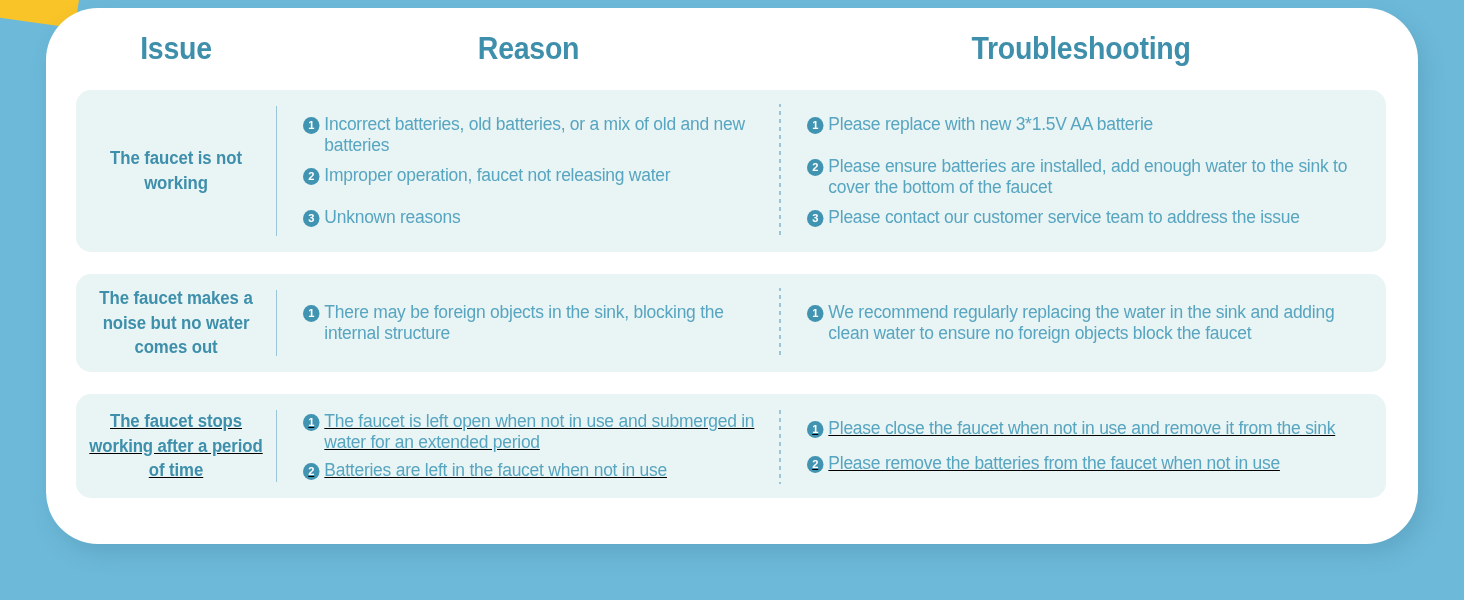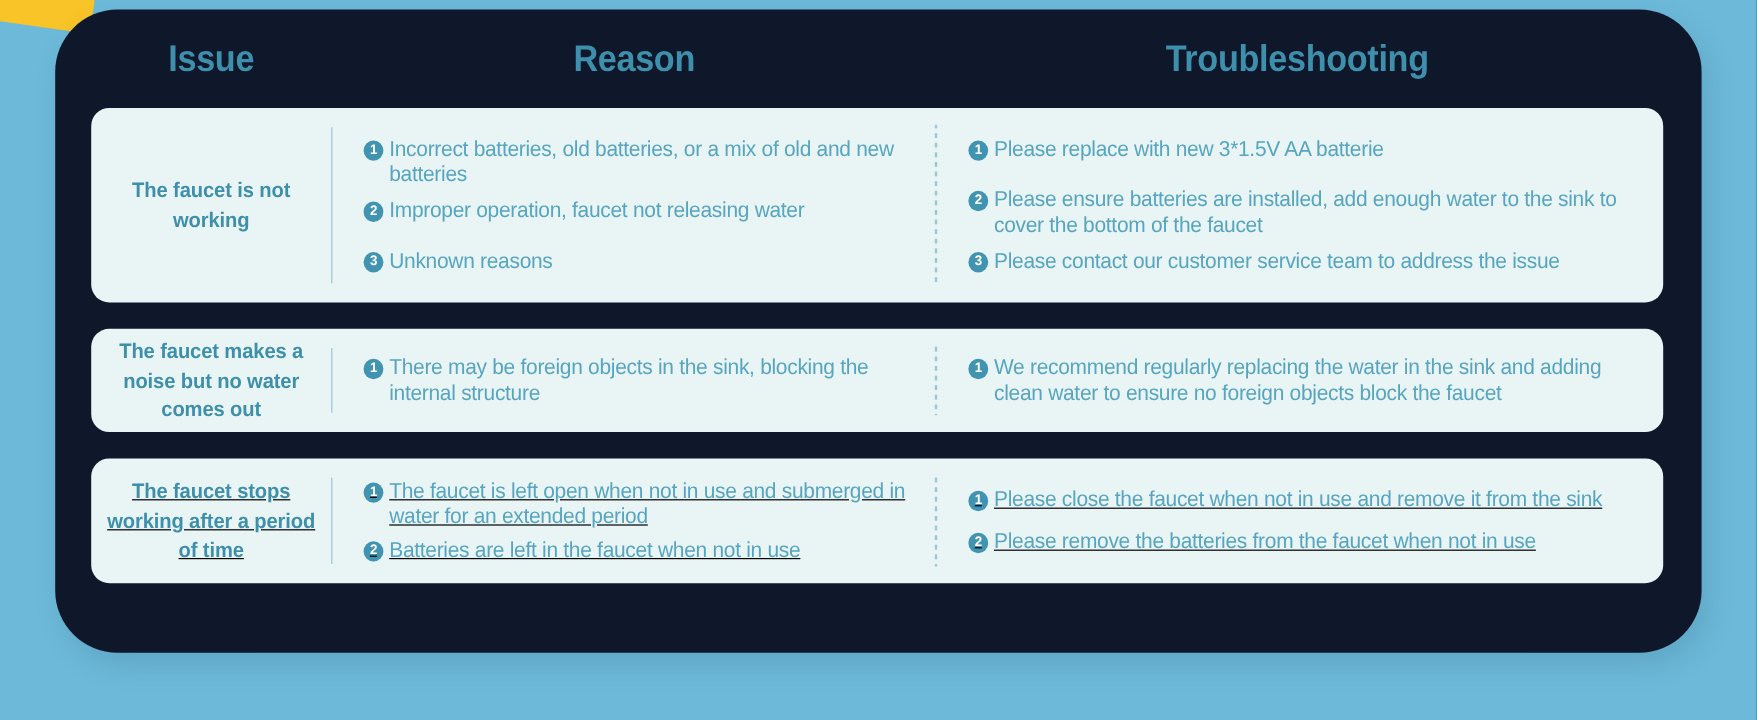--- a/index.html
+++ b/index.html
@@ -28,21 +28,21 @@
     z-index: 1;
   }
 
   
   .card {
     position: absolute;
     left: 46px;
     top: 8px;
     width: 1372px;
     height: 536px;
-    background: #0f172a;
+    background: #ffffff;
     border-radius: 52px;
     box-shadow: 6px 10px 22px rgba(40, 90, 115, 0.18);
     z-index: 2;
     box-sizing: border-box;
     padding: 0;
   }
 
   
   .header {
     display: flex;
@@ -71,21 +71,21 @@
     display: flex;
     background: #e9f4f4;
     border-radius: 15px;
     margin-bottom: 22px;
     box-sizing: border-box;
     overflow: hidden;
   }
   .row:last-child { margin-bottom: 0; text-decoration: underline; }
 
   .row-1 { height: 162px; }
-  .row-2 { height: 86px; }
+  .row-2 { height: 98px; }
   .row-3 { height: 104px; }
 
   .cell {
     box-sizing: border-box;
     display: flex;
     flex-direction: column;
     justify-content: center;
   }
 
   

